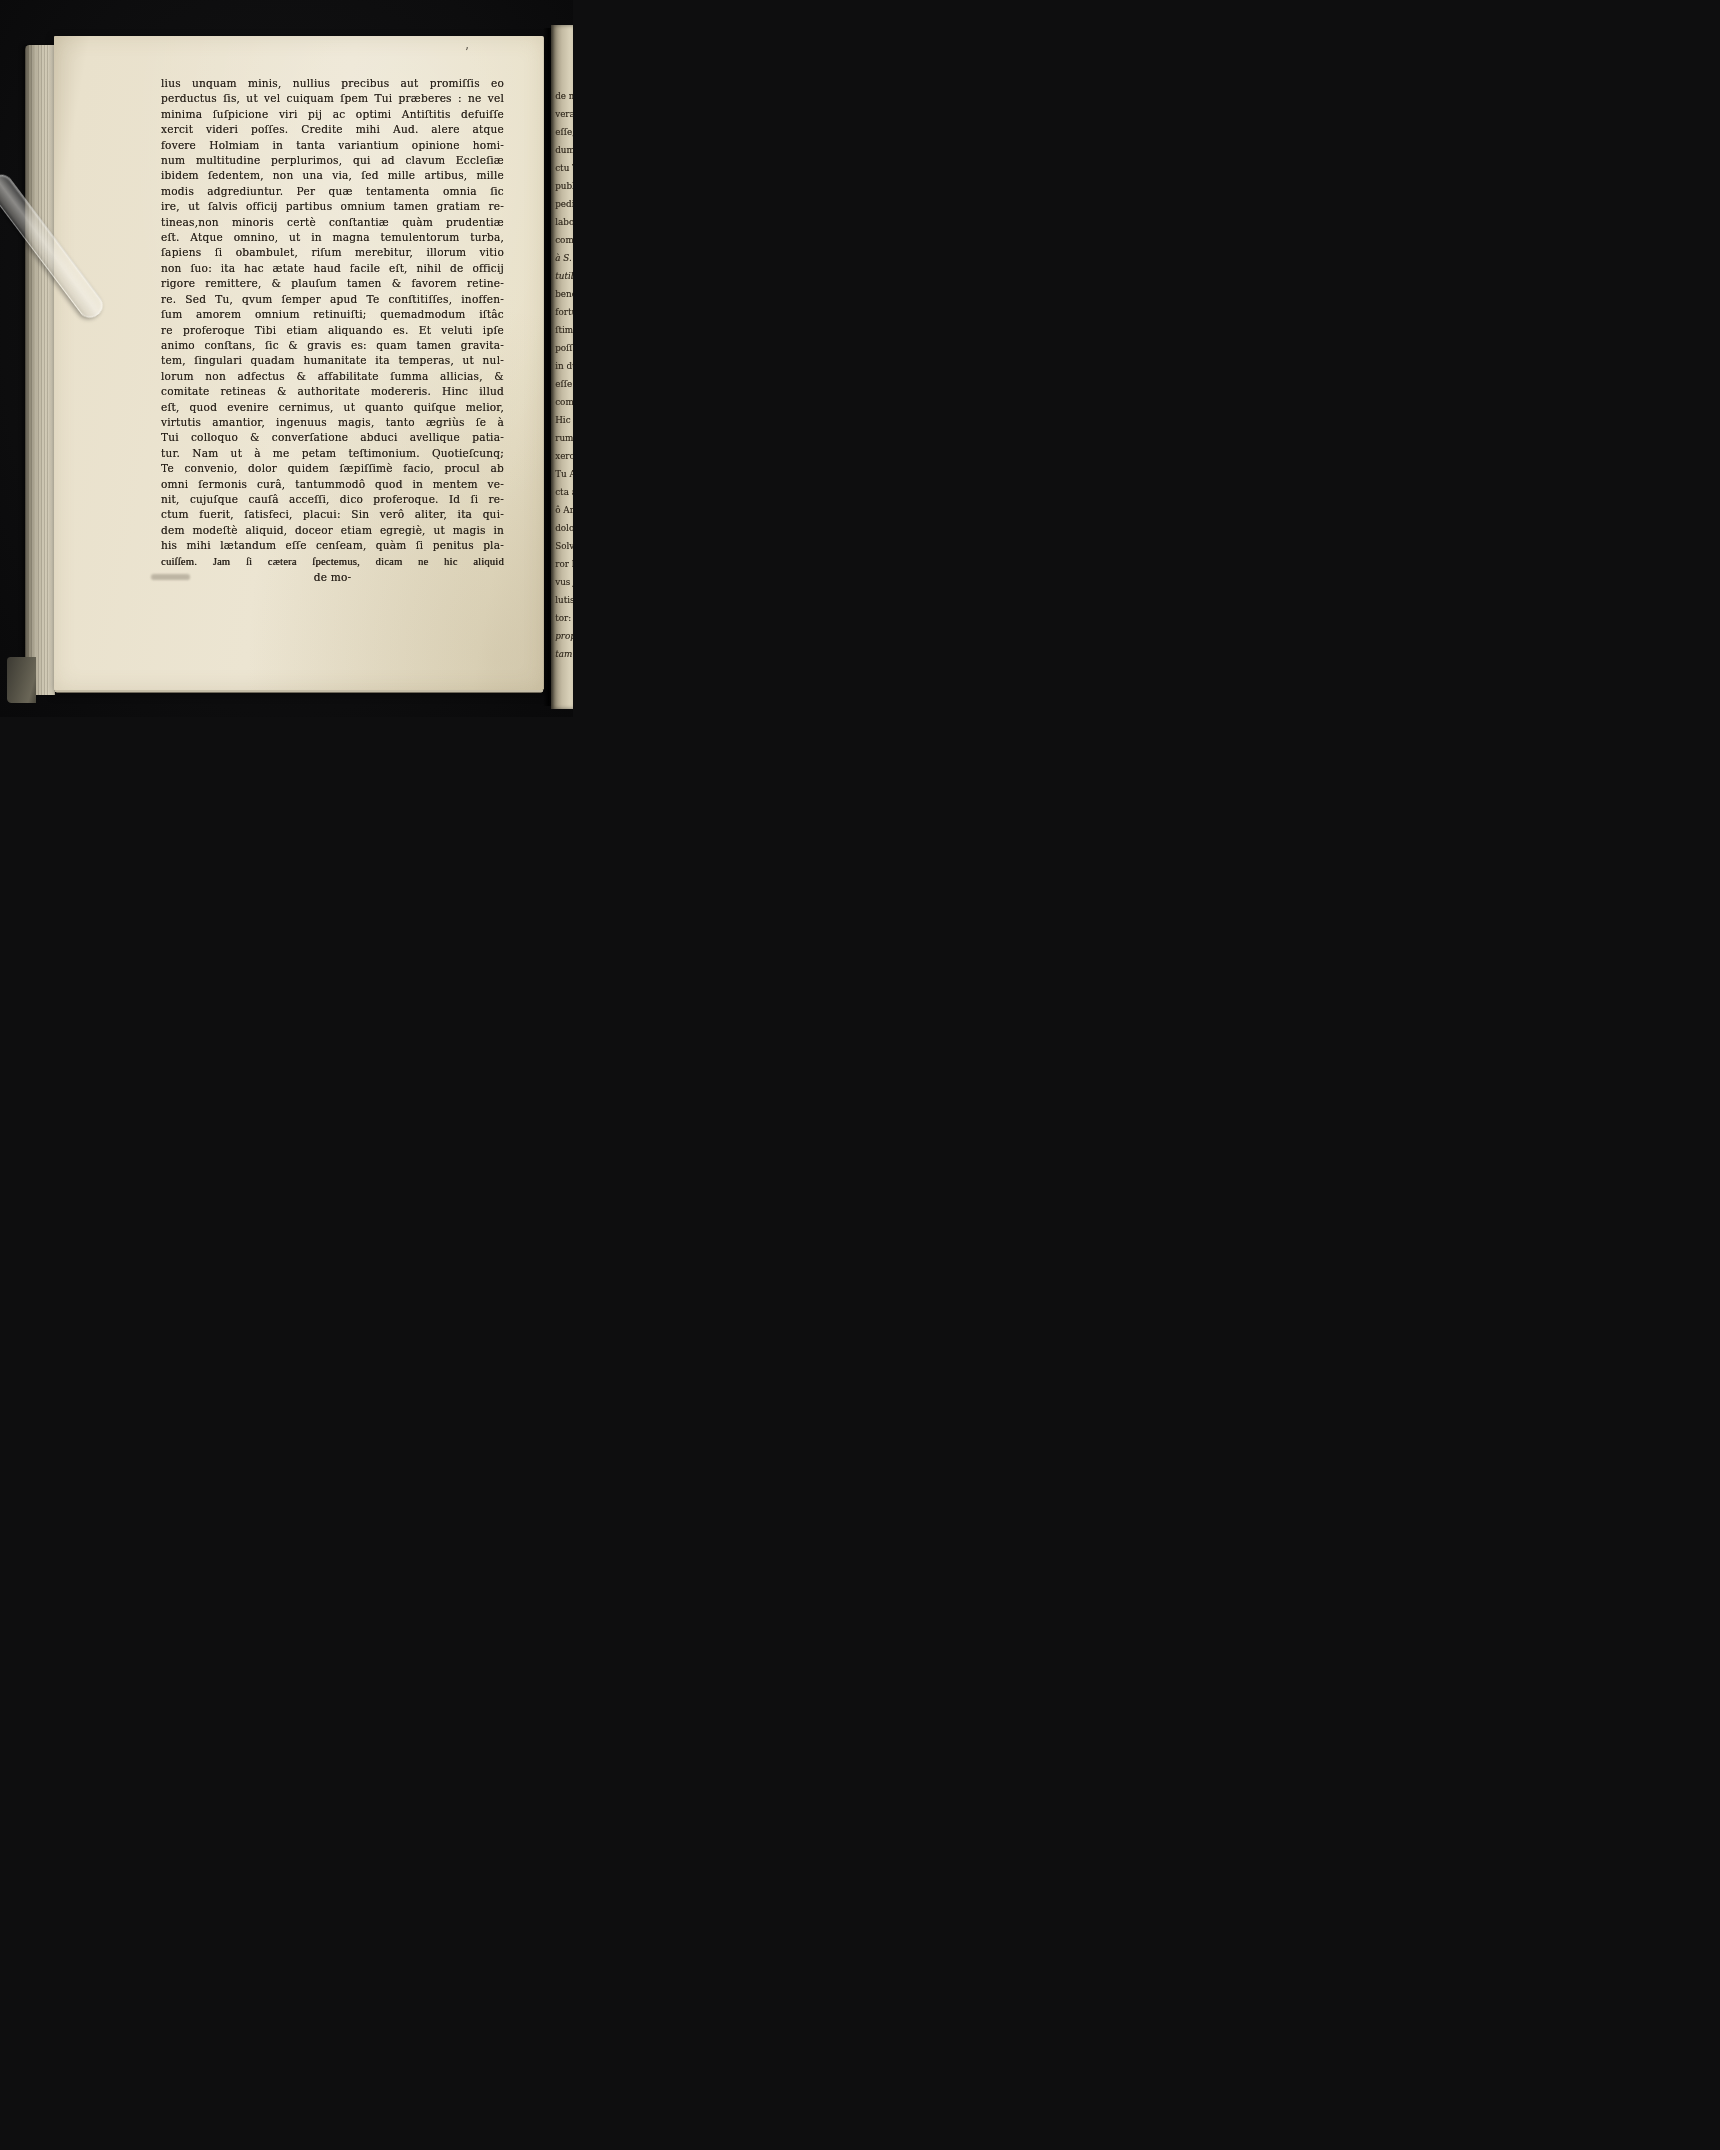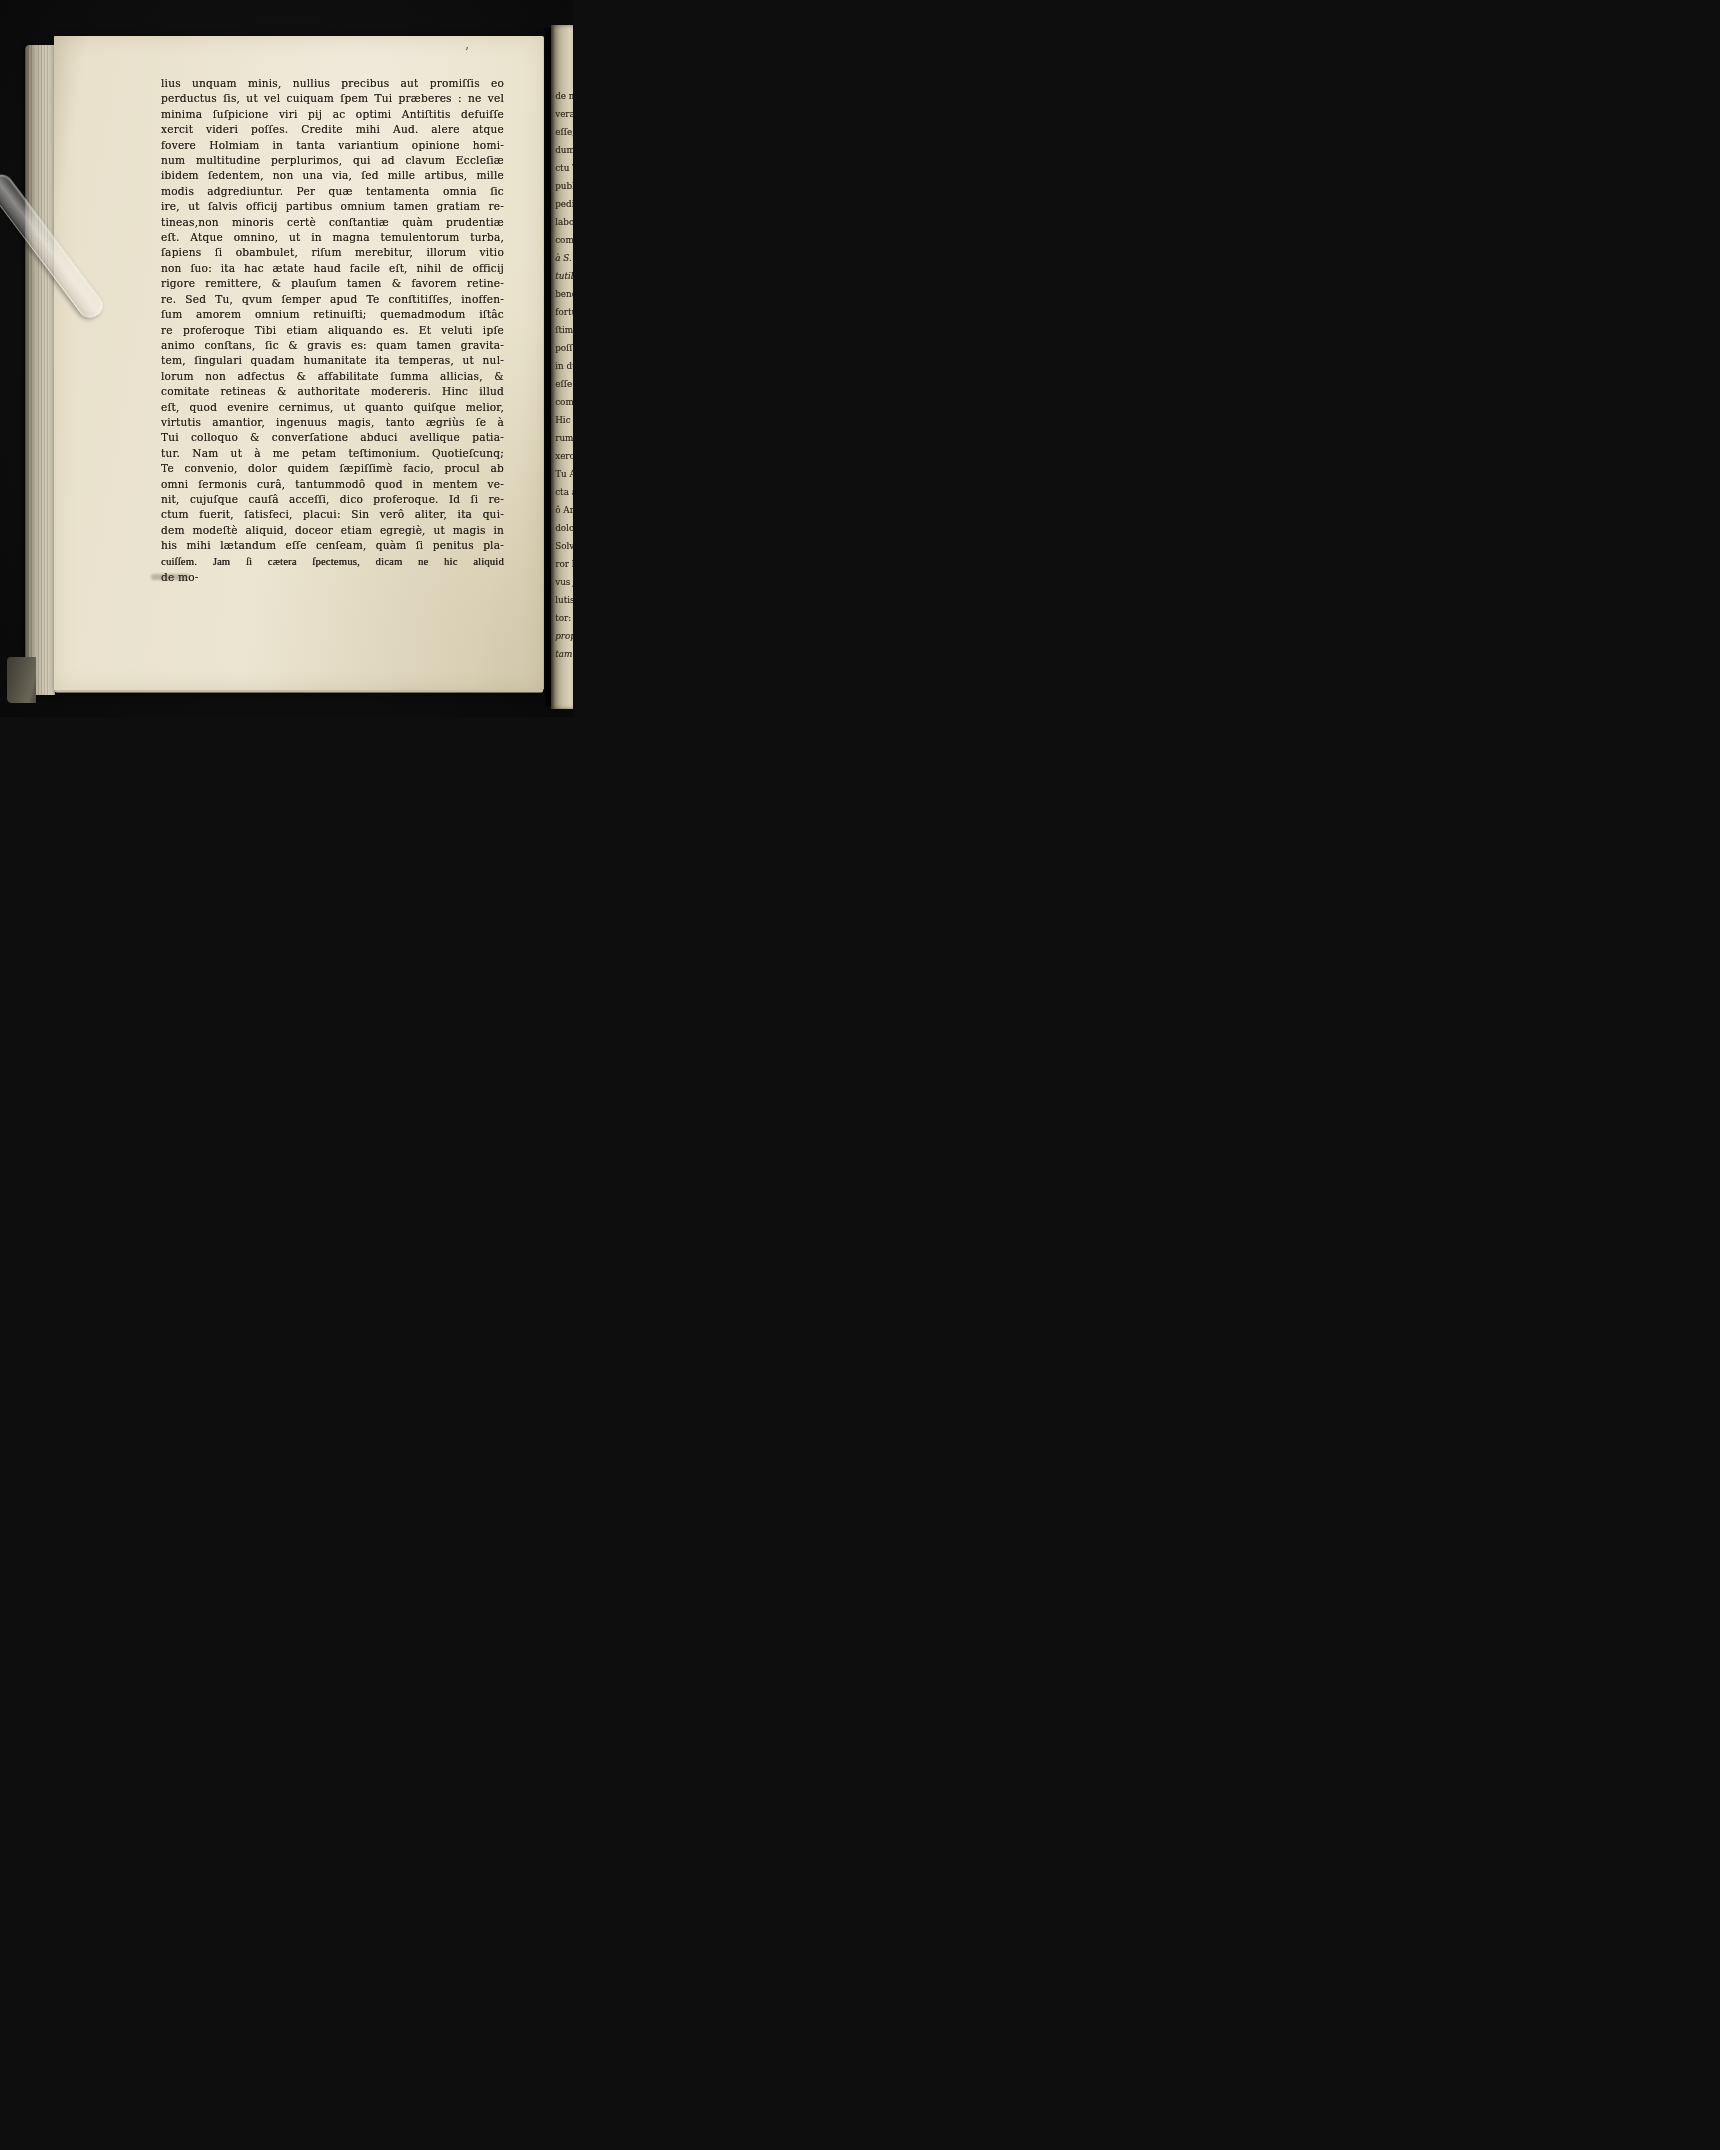--- a/index.html
+++ b/index.html
@@ -96,21 +96,21 @@
   
   .text-lines .line:nth-child(32) {
     text-shadow: 0.5px 0.2px 0 rgba(38,31,24,0.45), 0 0 0.5px rgba(38,31,24,0.6);
     font-family: Liberation Serif, serif;
   }
   .catchword {
     margin: 0.5px 0 0 0;
     font-size: 10.6px;
     line-height: 15.4px;
     letter-spacing: 0.2px;
-    text-align: left;
+    text-align: center;
     text-shadow: 0 0 0.3px rgba(38,31,24,0.65);
   }
 
   
   .smudge {
     position: absolute;
     left: 97px;
     top: 538px;
     width: 39px;
     height: 5.5px;

